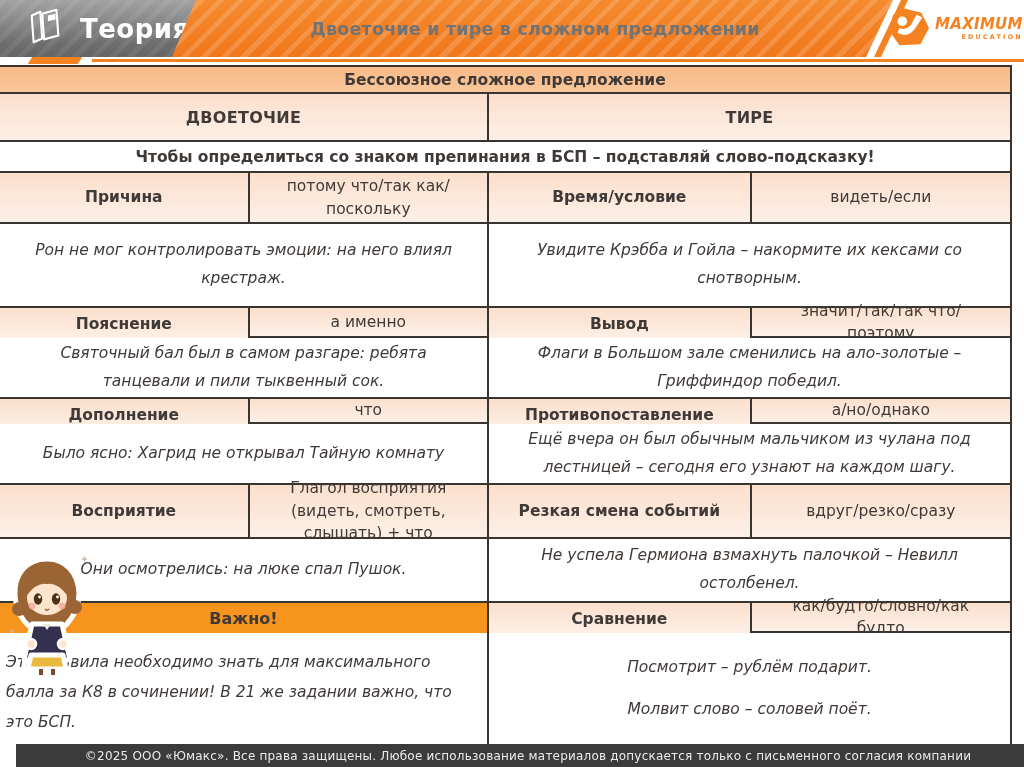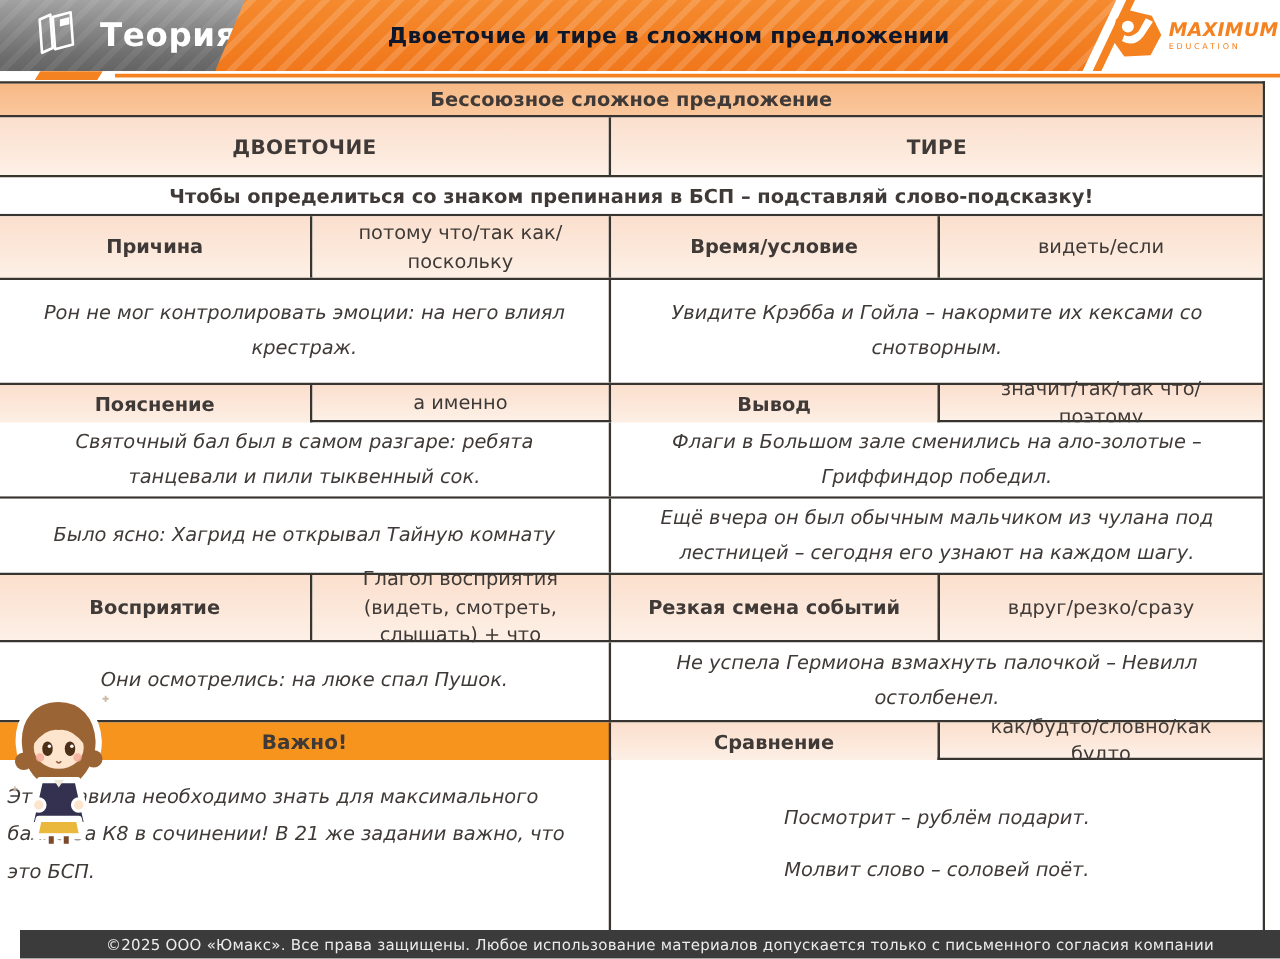--- a/index.html
+++ b/index.html
@@ -16,25 +16,25 @@
   .hdr-stripe{position:absolute;left:0;top:0;width:912px;height:57px;background:#f58220;
     clip-path:polygon(901px 0,908px 0,881px 100%,874px 100%);}
   .hdr-gray{position:absolute;left:0;top:0;width:200px;height:57px;display:flex;align-items:center;gap:12px;
     padding-left:24px;box-sizing:border-box;
     background:
       repeating-linear-gradient(135deg,rgba(255,255,255,.07) 0 5px,rgba(255,255,255,0) 5px 13px),
       linear-gradient(180deg,#a2a2a2,#6f6f6f 75%,#646464);
     clip-path:polygon(0 0,196px 0,172px 100%,0 100%);}
   .hdr-gray .label{color:#fff;font-size:26px;font-weight:700;letter-spacing:.5px;}
   .hdr-title{position:absolute;left:210px;top:0;width:650px;height:57px;display:flex;align-items:center;justify-content:center;
-    color:#0f172a;font-size:17.5px;font-weight:700;letter-spacing:.2px;}
+    color:#737373;font-size:17.5px;font-weight:700;letter-spacing:.2px;}
   .logo{position:absolute;right:8px;top:6px;width:128px;height:45px;display:flex;align-items:center;gap:5px;}
   .logo-text{display:flex;flex-direction:column;line-height:1;}
   .logo-brand{color:#f58220;font-size:15px;font-weight:800;font-style:italic;letter-spacing:.3px;}
-  .logo-sub{color:#f58220;font-size:6.4px;font-weight:400;letter-spacing:2.2px;margin-top:2px;}
+  .logo-sub{color:#f58220;font-size:6.4px;font-weight:700;letter-spacing:2.2px;margin-top:2px;text-align:right;}
 
   
   .subrule-par{position:absolute;left:30px;top:57px;width:50px;height:7px;background:#f58220;transform:skewX(-32deg);}
   .subrule-line{position:absolute;left:92px;top:59px;right:0;height:3px;background:#f58220;}
 
   
   .tbl{position:absolute;left:0;top:65px;width:1012px;bottom:23px;box-sizing:border-box;
     border-top:2px solid #38342f;border-right:2px solid #38342f;display:flex;flex-direction:column;
     color:#3f3a37;}
   .row{display:flex;border-bottom:2px solid #38342f;box-sizing:border-box;flex:none;}
@@ -143,20 +143,26 @@
 
     <div class="row" style="height:61px">
       <div class="cell ex white bR w490">
         <div>Святочный бал был в самом разгаре: ребята танцевали и пили тыквенный сок.</div>
       </div>
       <div class="cell ex white w522">
         <div>Флаги в Большом зале сменились на ало-золотые – Гриффиндор победил.</div>
       </div>
     </div>
 
+    <div class="row" style="height:25px">
+      <div class="cell cat peach bR w250">Дополнение</div>
+      <div class="cell hint peach bR w240">что</div>
+      <div class="cell cat peach bR w263">Противопоставление</div>
+      <div class="cell hint peach w259">а/но/однако</div>
+    </div>
 
     <div class="row" style="height:61px">
       <div class="cell ex white bR w490">
         <div>Было ясно: Хагрид не открывал Тайную комнату</div>
       </div>
       <div class="cell ex white w522">
         <div>Ещё вчера он был обычным мальчиком из чулана под лестницей – сегодня его узнают на каждом шагу.</div>
       </div>
     </div>
 

